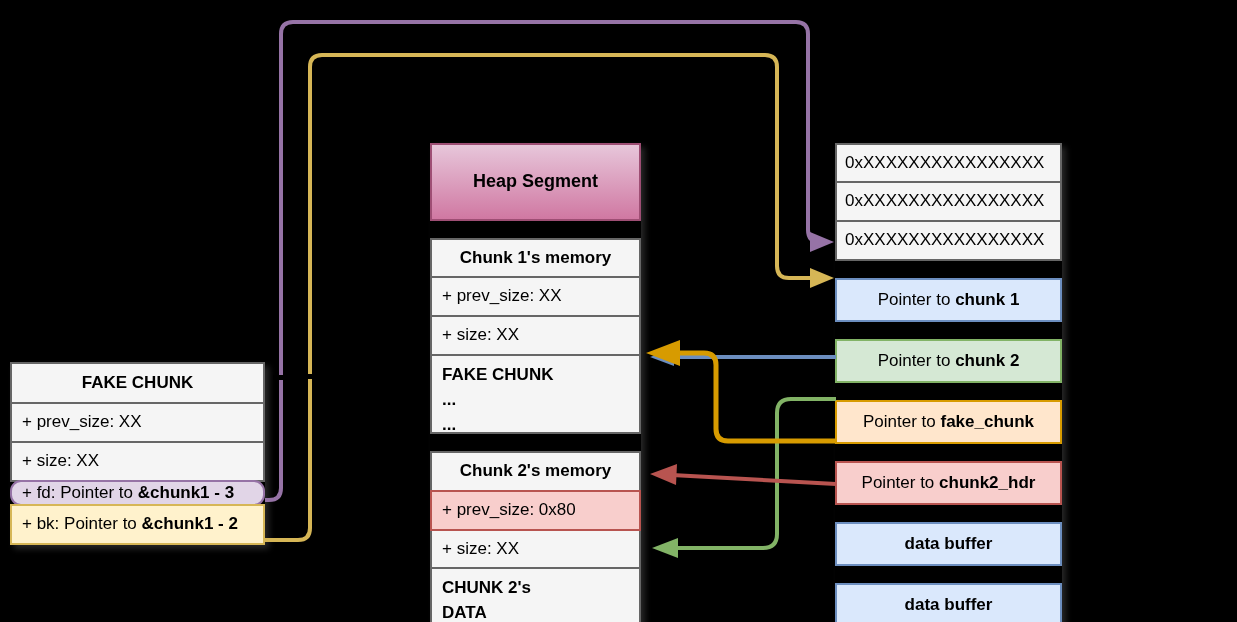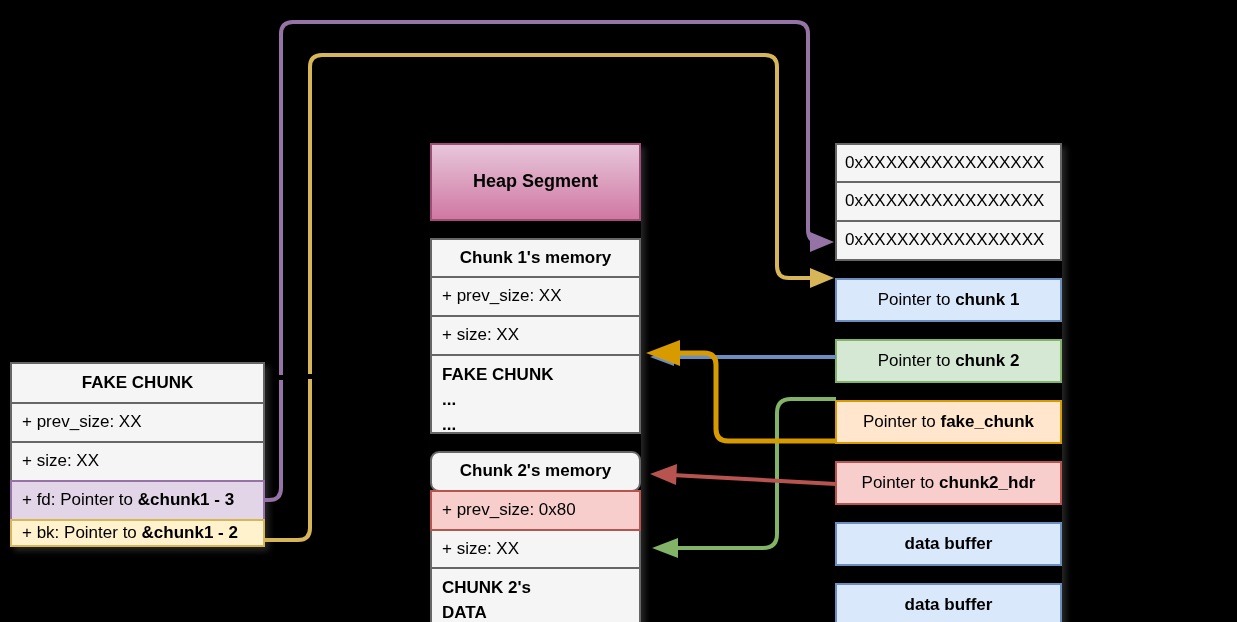--- a/index.html
+++ b/index.html
@@ -32,24 +32,24 @@
   <div class="tbl" style="left:10px;top:362px;width:255px;">
     <div class="row center bold" style="height:42px;">
       <span>FAKE CHUNK</span>
     </div>
     <div class="row" style="height:41px;">
       <span>+ prev_size: XX</span>
     </div>
     <div class="row" style="height:41px;">
       <span>+ size: XX</span>
     </div>
-    <div class="row purple" style="height:41px;">
+    <div class="row purple" style="height:26px;border-radius:11px;">
       <span>+ fd: Pointer to </span><b>&amp;chunk1 - 3</b>
     </div>
-    <div class="row yellow" style="height:28px;">
+    <div class="row yellow" style="height:41px;">
       <span>+ bk: Pointer to </span><b>&amp;chunk1 - 2</b>
     </div>
   </div>
 
   <div class="tbl" style="left:430px;top:143px;width:211px;">
     <div class="row hdr" style="height:78px;">
       <span>Heap Segment</span>
     </div>
     <div class="row center bold" style="height:40px;">
       <span>Chunk 1's memory</span>
@@ -58,21 +58,21 @@
       <span>+ prev_size: XX</span>
     </div>
     <div class="row" style="height:41px;">
       <span>+ size: XX</span>
     </div>
     <div class="row multi" style="height:80px;">
       <div>FAKE CHUNK</div>
       <div>...</div>
       <div>...</div>
     </div>
-    <div class="row center bold" style="height:41px;border-radius:9px;">
+    <div class="row center bold" style="height:41px;">
       <span>Chunk 2's memory</span>
     </div>
     <div class="row red" style="height:41px;">
       <span>+ prev_size: 0x80</span>
     </div>
     <div class="row" style="height:40px;">
       <span>+ size: XX</span>
     </div>
     <div class="row multi" style="height:80px;">
       <div>CHUNK 2's</div>

